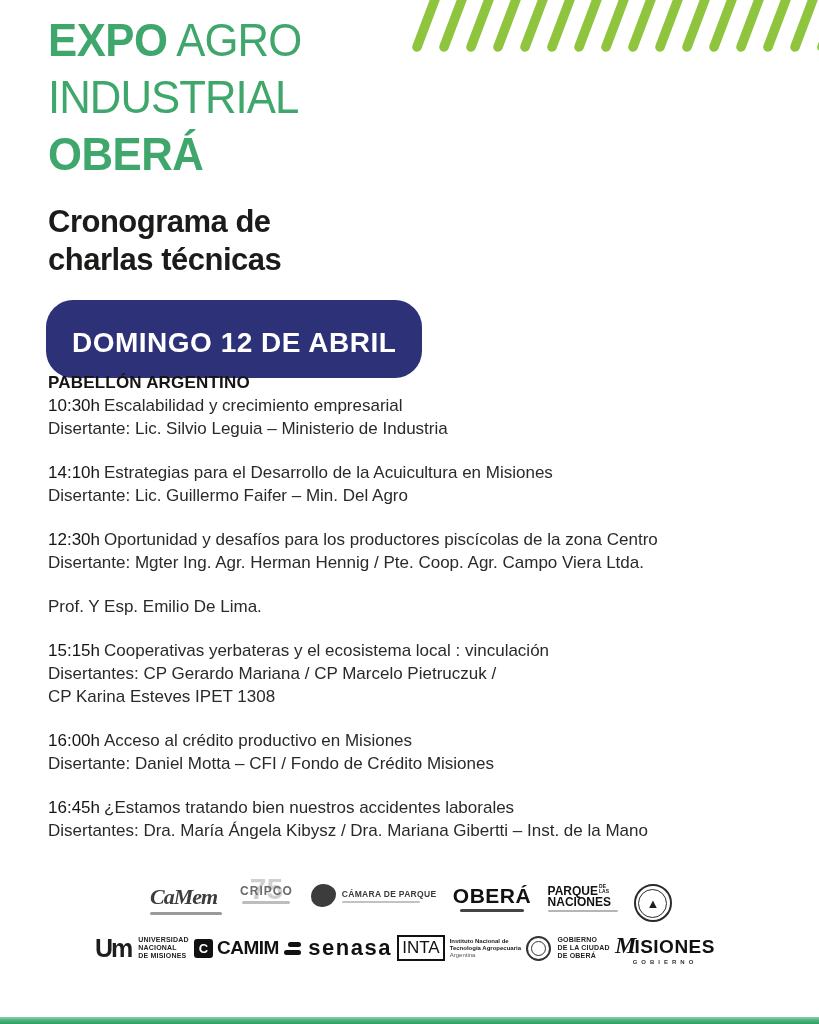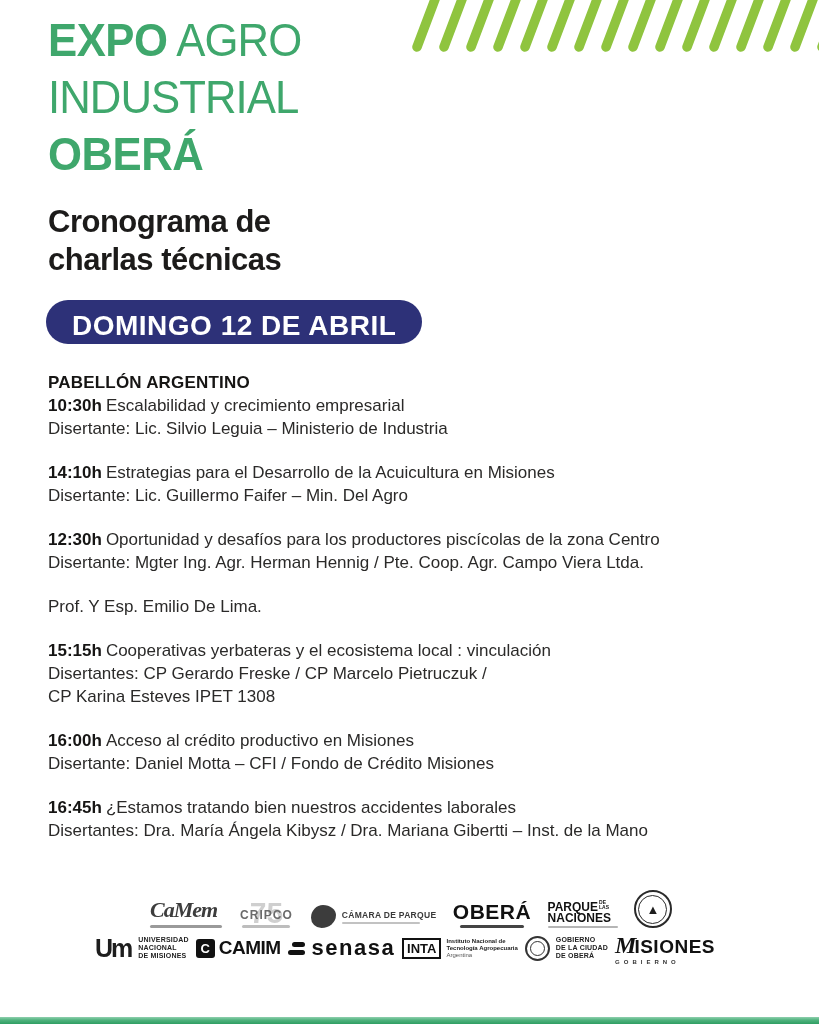--- a/index.html
+++ b/index.html
@@ -24,42 +24,42 @@
   
   .subtitle {
     position:absolute; left:48px; top:203px;
     font-size:31px; line-height:38px; font-weight:800;
     color:#1c1b1a; letter-spacing:-0.5px;
   }
 
   
   .badge {
     position:absolute; left:46px; top:300px;
-    height:44px; line-height:52px; padding:0 26px;
+    height:44px; line-height:52px; padding:17px 26px;
     background:#2d3178; border-radius:27px;
     color:#ffffff; font-size:28px; font-weight:800; letter-spacing:0.5px;
     white-space:nowrap;
   }
 
   
   .schedule {
     position:absolute; left:48px; top:371px; width:740px;
     font-size:17px; line-height:23px; color:#2b2a29;
   }
   .venue { font-weight:800; color:#161514; letter-spacing:0.2px; }
   .entry { margin-top:21px; }
   .entry.first { margin-top:0; }
   .entry p { margin:0; }
   .entry p:empty { display:none; }
-  .time { font-weight:700; color:#161514; margin-right:4px; }
+  .time { font-weight:400; color:#161514; margin-right:4px; }
 
   
   .sponsors-row1 {
     position:absolute; top:884px; left:150px; width:522px; height:44px;
-    display:flex; align-items:flex-end; justify-content:space-between;
+    display:flex; align-items:flex-start; justify-content:space-between;
     color:#3a3a3a;
   }
   .sponsors-row2 {
     position:absolute; top:928px; left:95px; width:620px; height:40px;
     display:flex; align-items:center; justify-content:space-between;
     color:#222222;
   }
   .tagbar { height:3px; background:#9a9a9a; border-radius:2px; margin-top:2px; }
 
   .camem .script { font-family:"Liberation Serif", serif; font-style:italic; font-weight:700; font-size:22px; color:#3d3d3d; letter-spacing:-1px; }
@@ -95,29 +95,29 @@
   .camimlogo .ic { width:19px; height:19px; background:#111; color:#fff; border-radius:3px; display:flex; align-items:center; justify-content:center; font-size:13px; font-weight:900; }
   .camimlogo .name { font-size:19px; font-weight:900; letter-spacing:-0.5px; color:#111; }
 
   .senasalogo { display:flex; align-items:center; gap:7px; }
   .senasalogo .ic { display:flex; flex-direction:column; gap:3px; }
   .senasalogo .ic i { display:block; width:17px; height:5px; background:#111; border-radius:3px; }
   .senasalogo .ic i:first-child { margin-left:4px; width:13px; }
   .senasalogo .name { font-size:22px; font-weight:800; letter-spacing:1.5px; color:#111; }
 
   .intalogo { display:flex; align-items:center; gap:5px; }
-  .intalogo .box { border:2px solid #111; padding:1px 3px; font-size:13px; font-weight:700; color:#111; }
+  .intalogo .box { border:2px solid #111; padding:1px 3px; font-size:17px; font-weight:400; color:#111; }
   .tinytxt { font-size:6px; font-weight:700; line-height:7px; }
   .tinytxt .lite { font-weight:400; color:#555; }
 
   .goboberalogo { display:flex; align-items:center; gap:6px; }
   .gseal { width:25px; height:25px; border:2px solid #333; border-radius:50%; box-sizing:border-box; display:flex; align-items:center; justify-content:center; }
   .gseal i { width:13px; height:13px; border:1px solid #333; border-radius:50%; display:block; }
 
-  .misioneslogo { text-align:left; }
+  .misioneslogo { text-align:center; }
   .misioneslogo .m { font-family:"Liberation Serif", serif; font-style:italic; font-weight:700; font-size:24px; letter-spacing:-2px; color:#111; }
   .misioneslogo .rest { font-size:19px; font-weight:600; letter-spacing:0.5px; color:#111; }
   .misioneslogo .sub { font-size:6px; font-weight:700; letter-spacing:4px; color:#333; margin-top:0; }
 
   
   .bottom-bar {
     position:absolute; left:0; right:0; bottom:0; height:7px;
     background:linear-gradient(180deg,#8fd0ae 0%, #4fb27d 45%, #2f9e62 100%);
   }
 </style>
@@ -177,21 +177,21 @@
       <p><b class="time">12:30h</b><span>Oportunidad y desafíos para los productores piscícolas de la zona Centro</span></p>
       <p>Disertante: Mgter Ing. Agr.  Herman Hennig / Pte. Coop. Agr. Campo Viera Ltda.</p>
     </div>
 
     <div class="entry">
       <p>Prof. Y Esp. Emilio De Lima.</p>
     </div>
 
     <div class="entry">
       <p><b class="time">15:15h</b><span>Cooperativas yerbateras y el ecosistema local : vinculación</span></p>
-      <p>Disertantes: CP Gerardo Freske / CP Marcelo Pietruczuk /</p>
+      <p>Disertantes: CP Gerardo Mariana / CP Marcelo Pietruczuk /</p>
       <p>CP  Karina Esteves IPET 1308</p>
     </div>
 
     <div class="entry">
       <p><b class="time">16:00h</b><span>Acceso al crédito productivo en Misiones</span></p>
       <p>Disertante: Daniel Motta – CFI / Fondo de Crédito Misiones</p>
     </div>
 
     <div class="entry">
       <p><b class="time">16:45h</b><span>¿Estamos tratando bien nuestros accidentes laborales</span></p>

